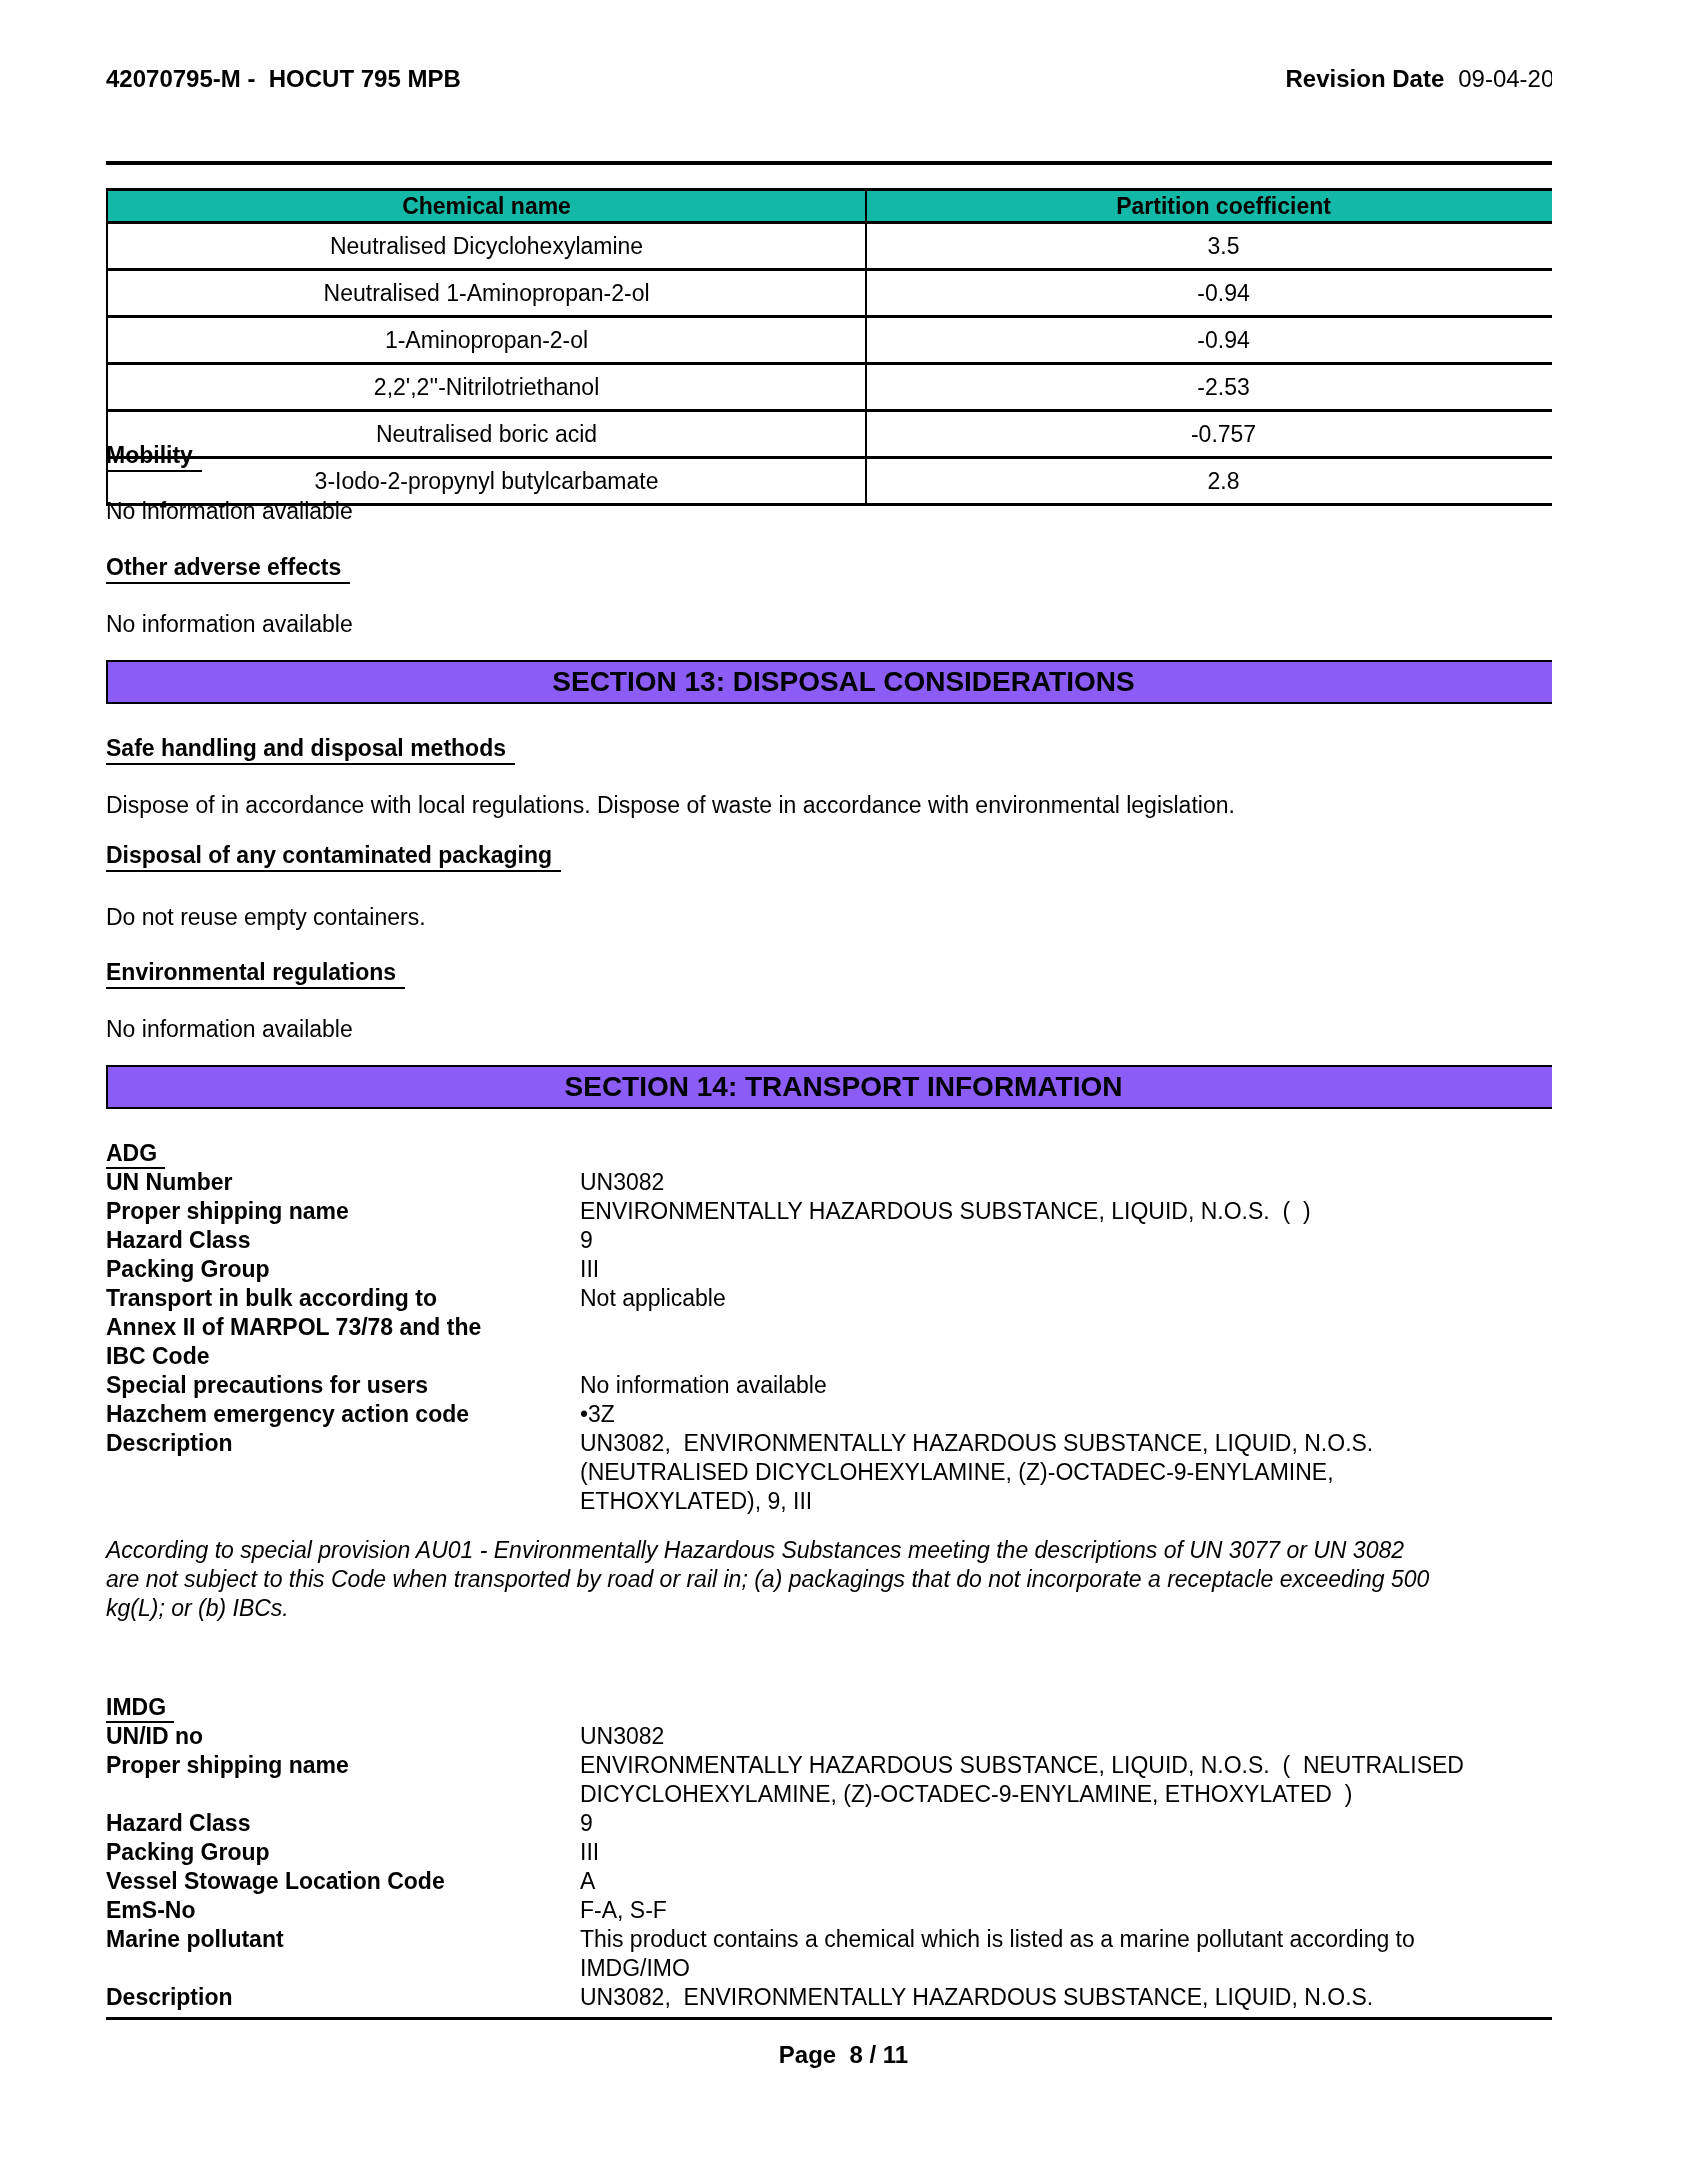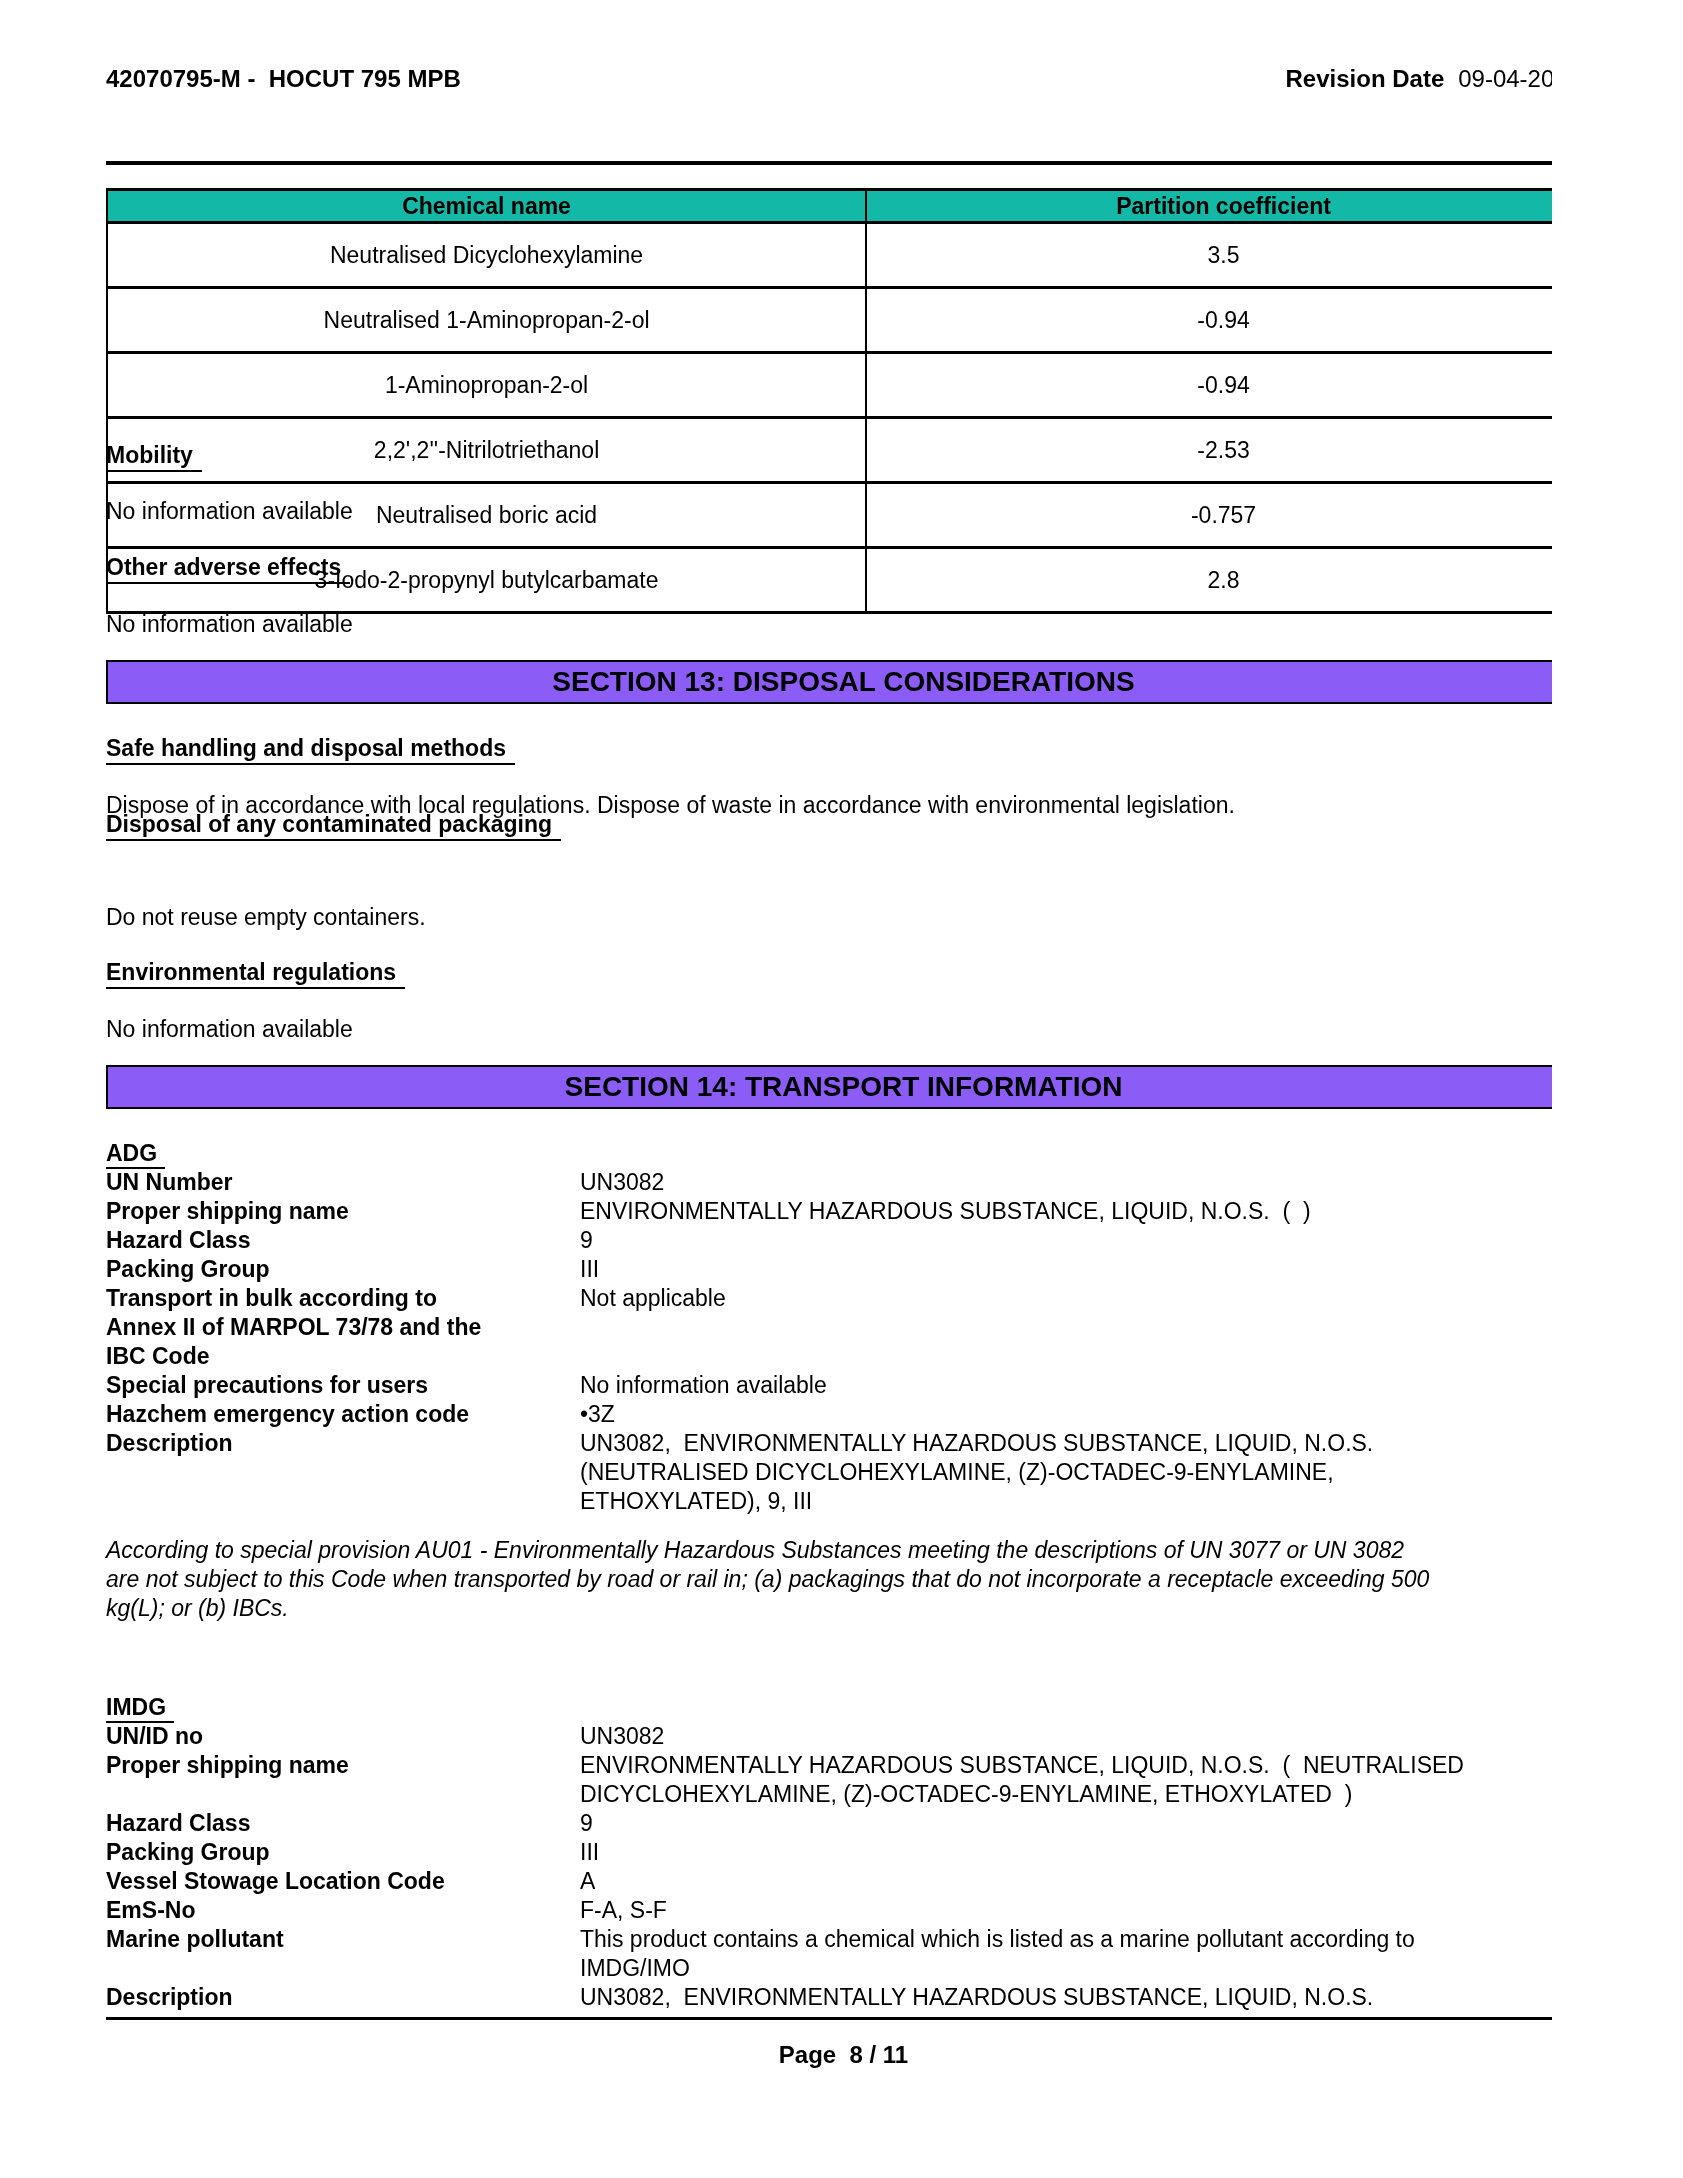--- a/index.html
+++ b/index.html
@@ -27,21 +27,21 @@
     top:188px;width:1476px;
     border-collapse:collapse;table-layout:fixed;
     font-size:23px;
   }
   table.chem, table.chem th, table.chem td{
     border:solid #000;border-width:3px 2px;
   }
   table.chem th{
     background:#14b8a6;font-weight:bold;height:30px;text-align:center;padding:0;
   }
-  table.chem td{height:28px;text-align:center;padding:17px;}
+  table.chem td{height:28px;text-align:center;padding:8px;}
   .col-name{width:51.5%;}
   .sub-heading{font-size:23px;font-weight:bold;}
   .sub-heading span{border-bottom:2px solid #000;padding-right:9px;padding-bottom:2px;}
   .body-text{font-size:23px;}
   .banner{
     width:1475px;height:44px;box-sizing:border-box;
     background:#8b5cf6;border:2px solid #000;
     display:flex;align-items:center;justify-content:center;
     font-size:28px;font-weight:bold;
   }
@@ -57,21 +57,21 @@
   .imdg-block{top:1693px;}
   .note{
     top:1536px;width:1480px;
     font-size:23px;font-style:italic;line-height:29px;white-space:pre-wrap;
   }
   .footer-text{
     top:2041px;width:1475px;text-align:center;
     font-size:24px;font-weight:bold;white-space:pre;
   }
   .t446{top:442px;} .t503{top:498px;} .t560{top:554px;} .t617{top:611px;}
-  .t742{top:735px;} .t800{top:792px;} .t858{top:811px;} .t913{top:904px;}
+  .t742{top:735px;} .t800{top:792px;} .t858{top:842px;} .t913{top:904px;}
   .t969{top:959px;} .t1026{top:1016px;}
 </style>
 </head>
 <body>
 
 <div class="page">
 
   <div class="abs header-row">
     <span class="doc-title">42070795-M -  HOCUT 795 MPB</span>
     <span class="revision">

